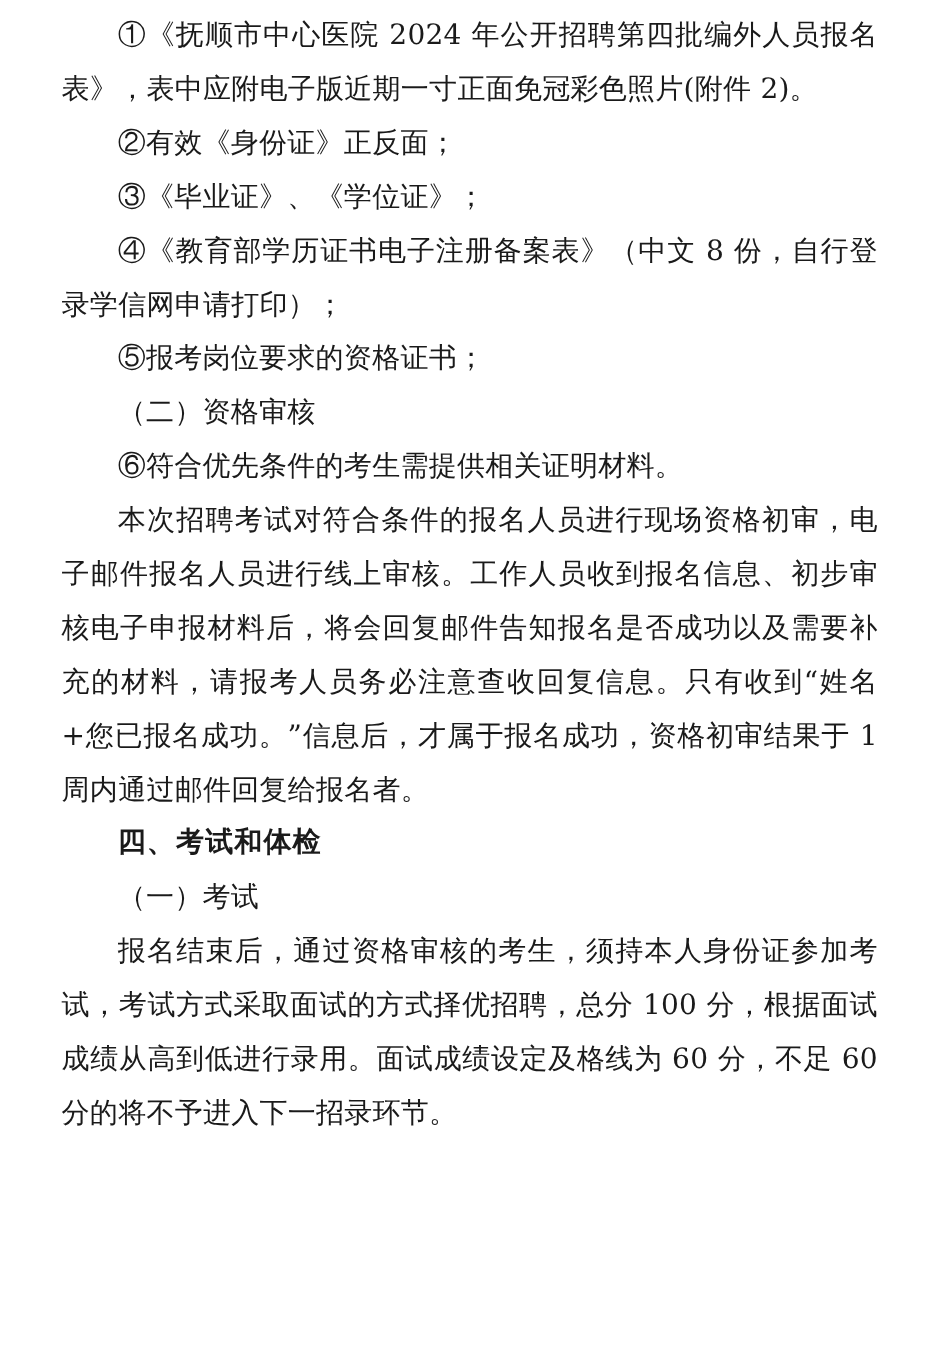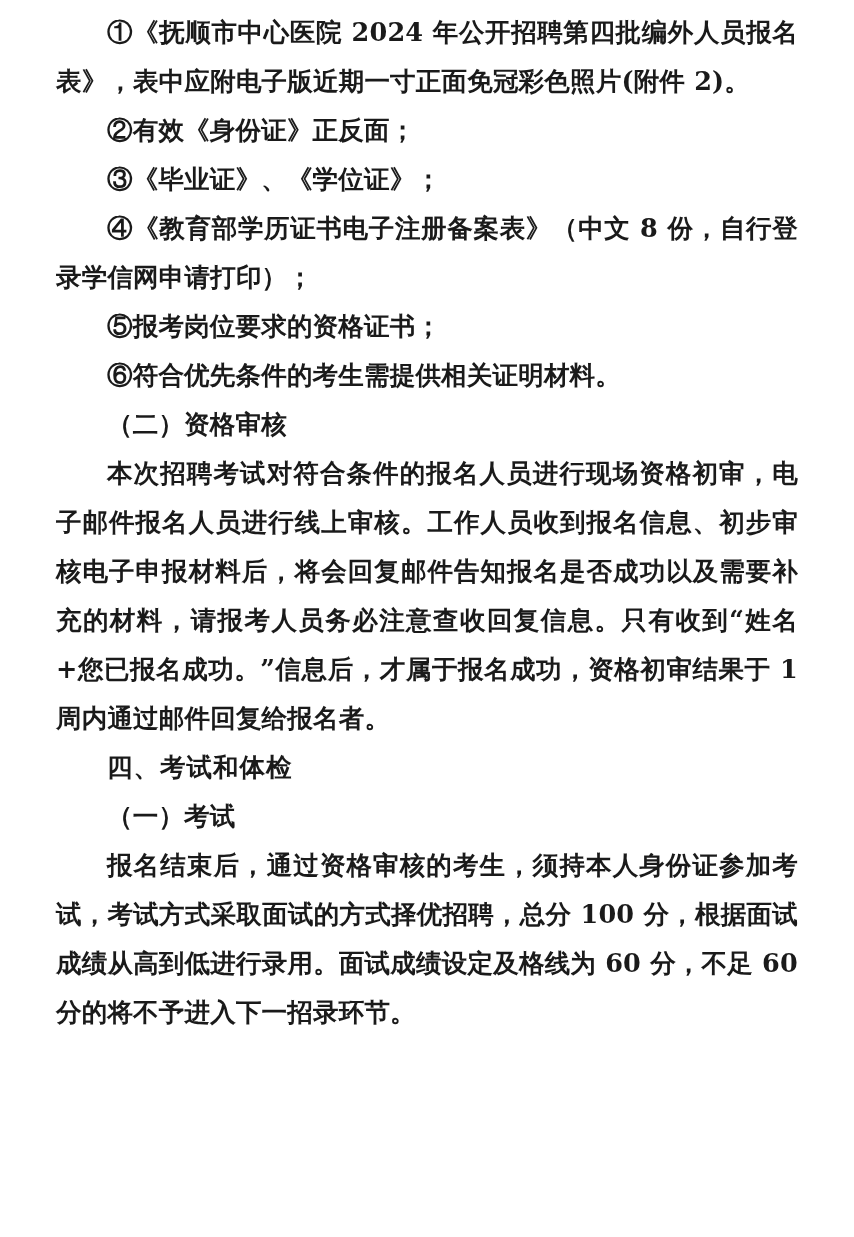--- a/index.html
+++ b/index.html
@@ -24,54 +24,53 @@
   }
   .doc-body {
     font-size: 25.5px;
     line-height: 49px;
     letter-spacing: 0.2px;
     text-align: justify;
     text-justify: inter-ideograph;
   }
   p {
     margin: 0;
-    font-weight: bold;
   }
   .indent {
     text-indent: 2em;
   }
   .indent-para {
     text-indent: 2em;
   }
   .heading {
     text-indent: 2em;
     font-weight: bold;
-    font-family: Liberation Sans, sans-serif;
+    font-family: Liberation Mono, monospace;
     letter-spacing: 1px;
   }
 </style>
 </head>
 <body>
 
 <div class="page">
   <div class="doc-body">
 
     <p class="indent">①《抚顺市中心医院 2024 年公开招聘第四批编外人员报名表》，表中应附电子版近期一寸正面免冠彩色照片(附件 2)。</p>
 
     <p class="indent">②有效《身份证》正反面；</p>
 
     <p class="indent">③《毕业证》、《学位证》；</p>
 
     <p class="indent">④《教育部学历证书电子注册备案表》（中文 8 份，自行登录学信网申请打印）；</p>
 
     <p class="indent">⑤报考岗位要求的资格证书；</p>
 
+    <p class="indent">（二）资格审核</p>
+
     <p class="indent">⑥符合优先条件的考生需提供相关证明材料。</p>
-
-    <p class="indent">（二）资格审核</p>
 
     <p class="indent-para">本次招聘考试对符合条件的报名人员进行现场资格初审，电子邮件报名人员进行线上审核。工作人员收到报名信息、初步审核电子申报材料后，将会回复邮件告知报名是否成功以及需要补充的材料，请报考人员务必注意查收回复信息。只有收到“姓名+您已报名成功。”信息后，才属于报名成功，资格初审结果于 1 周内通过邮件回复给报名者。</p>
 
 
     <p class="heading">四、考试和体检</p>
 
     <p class="indent">（一）考试</p>
 
     <p class="indent-para">报名结束后，通过资格审核的考生，须持本人身份证参加考试，考试方式采取面试的方式择优招聘，总分 100 分，根据面试成绩从高到低进行录用。面试成绩设定及格线为 60 分，不足 60 分的将不予进入下一招录环节。</p>
 

